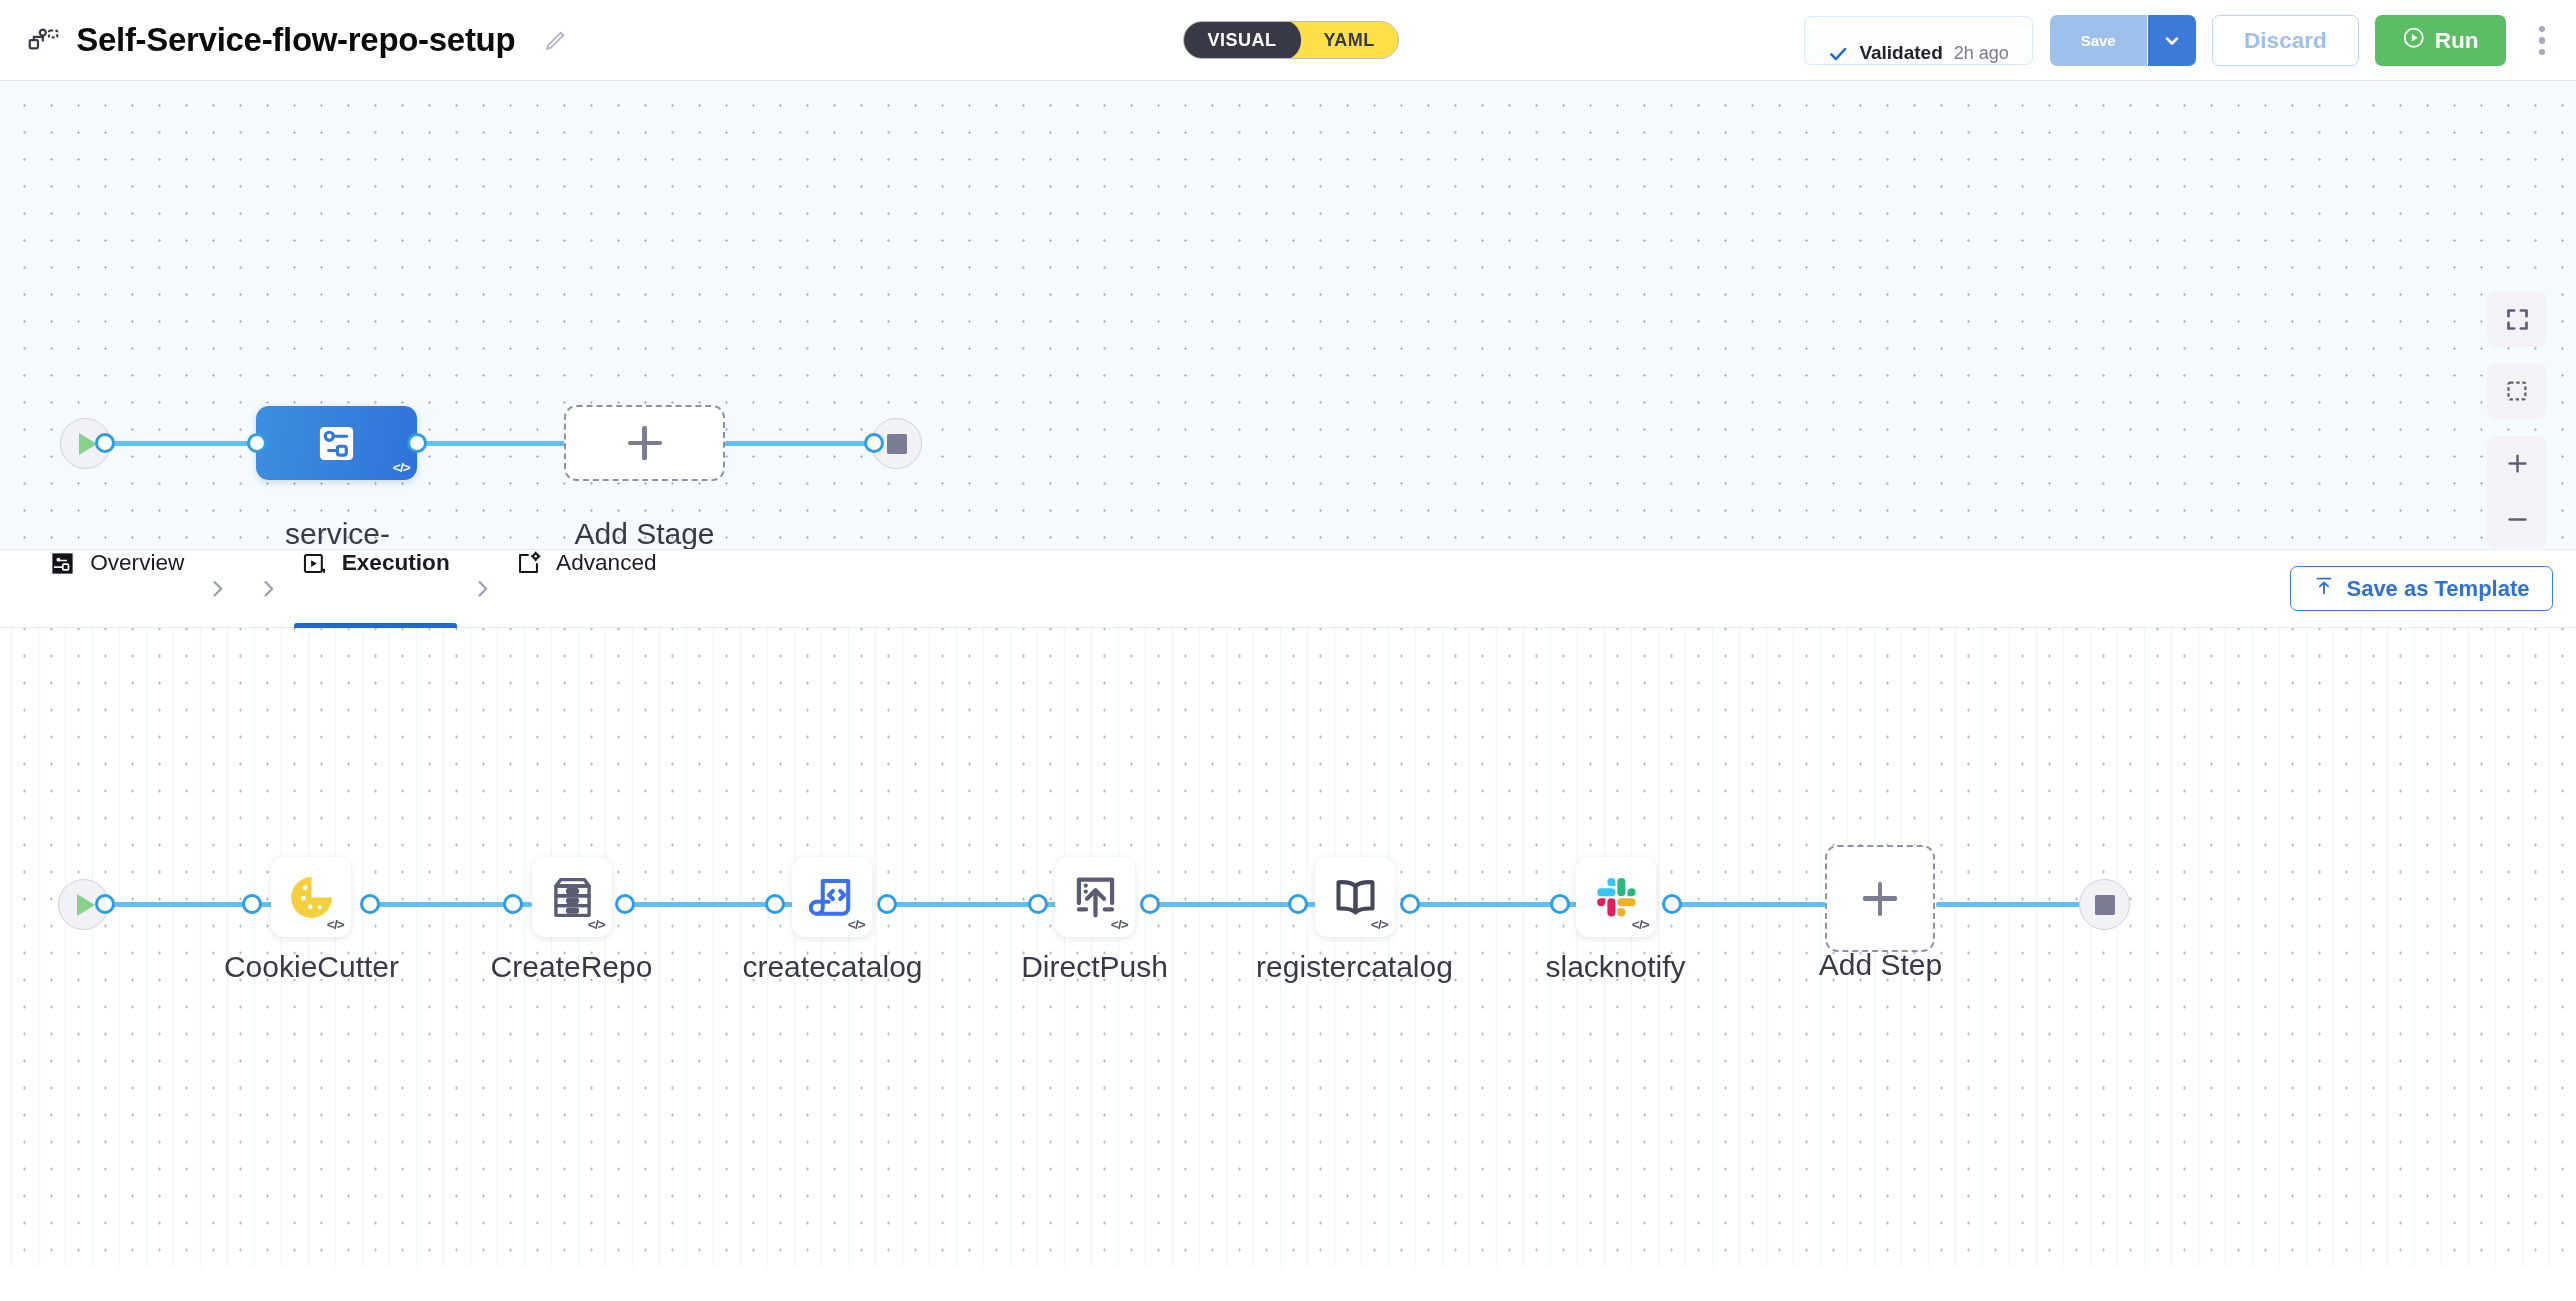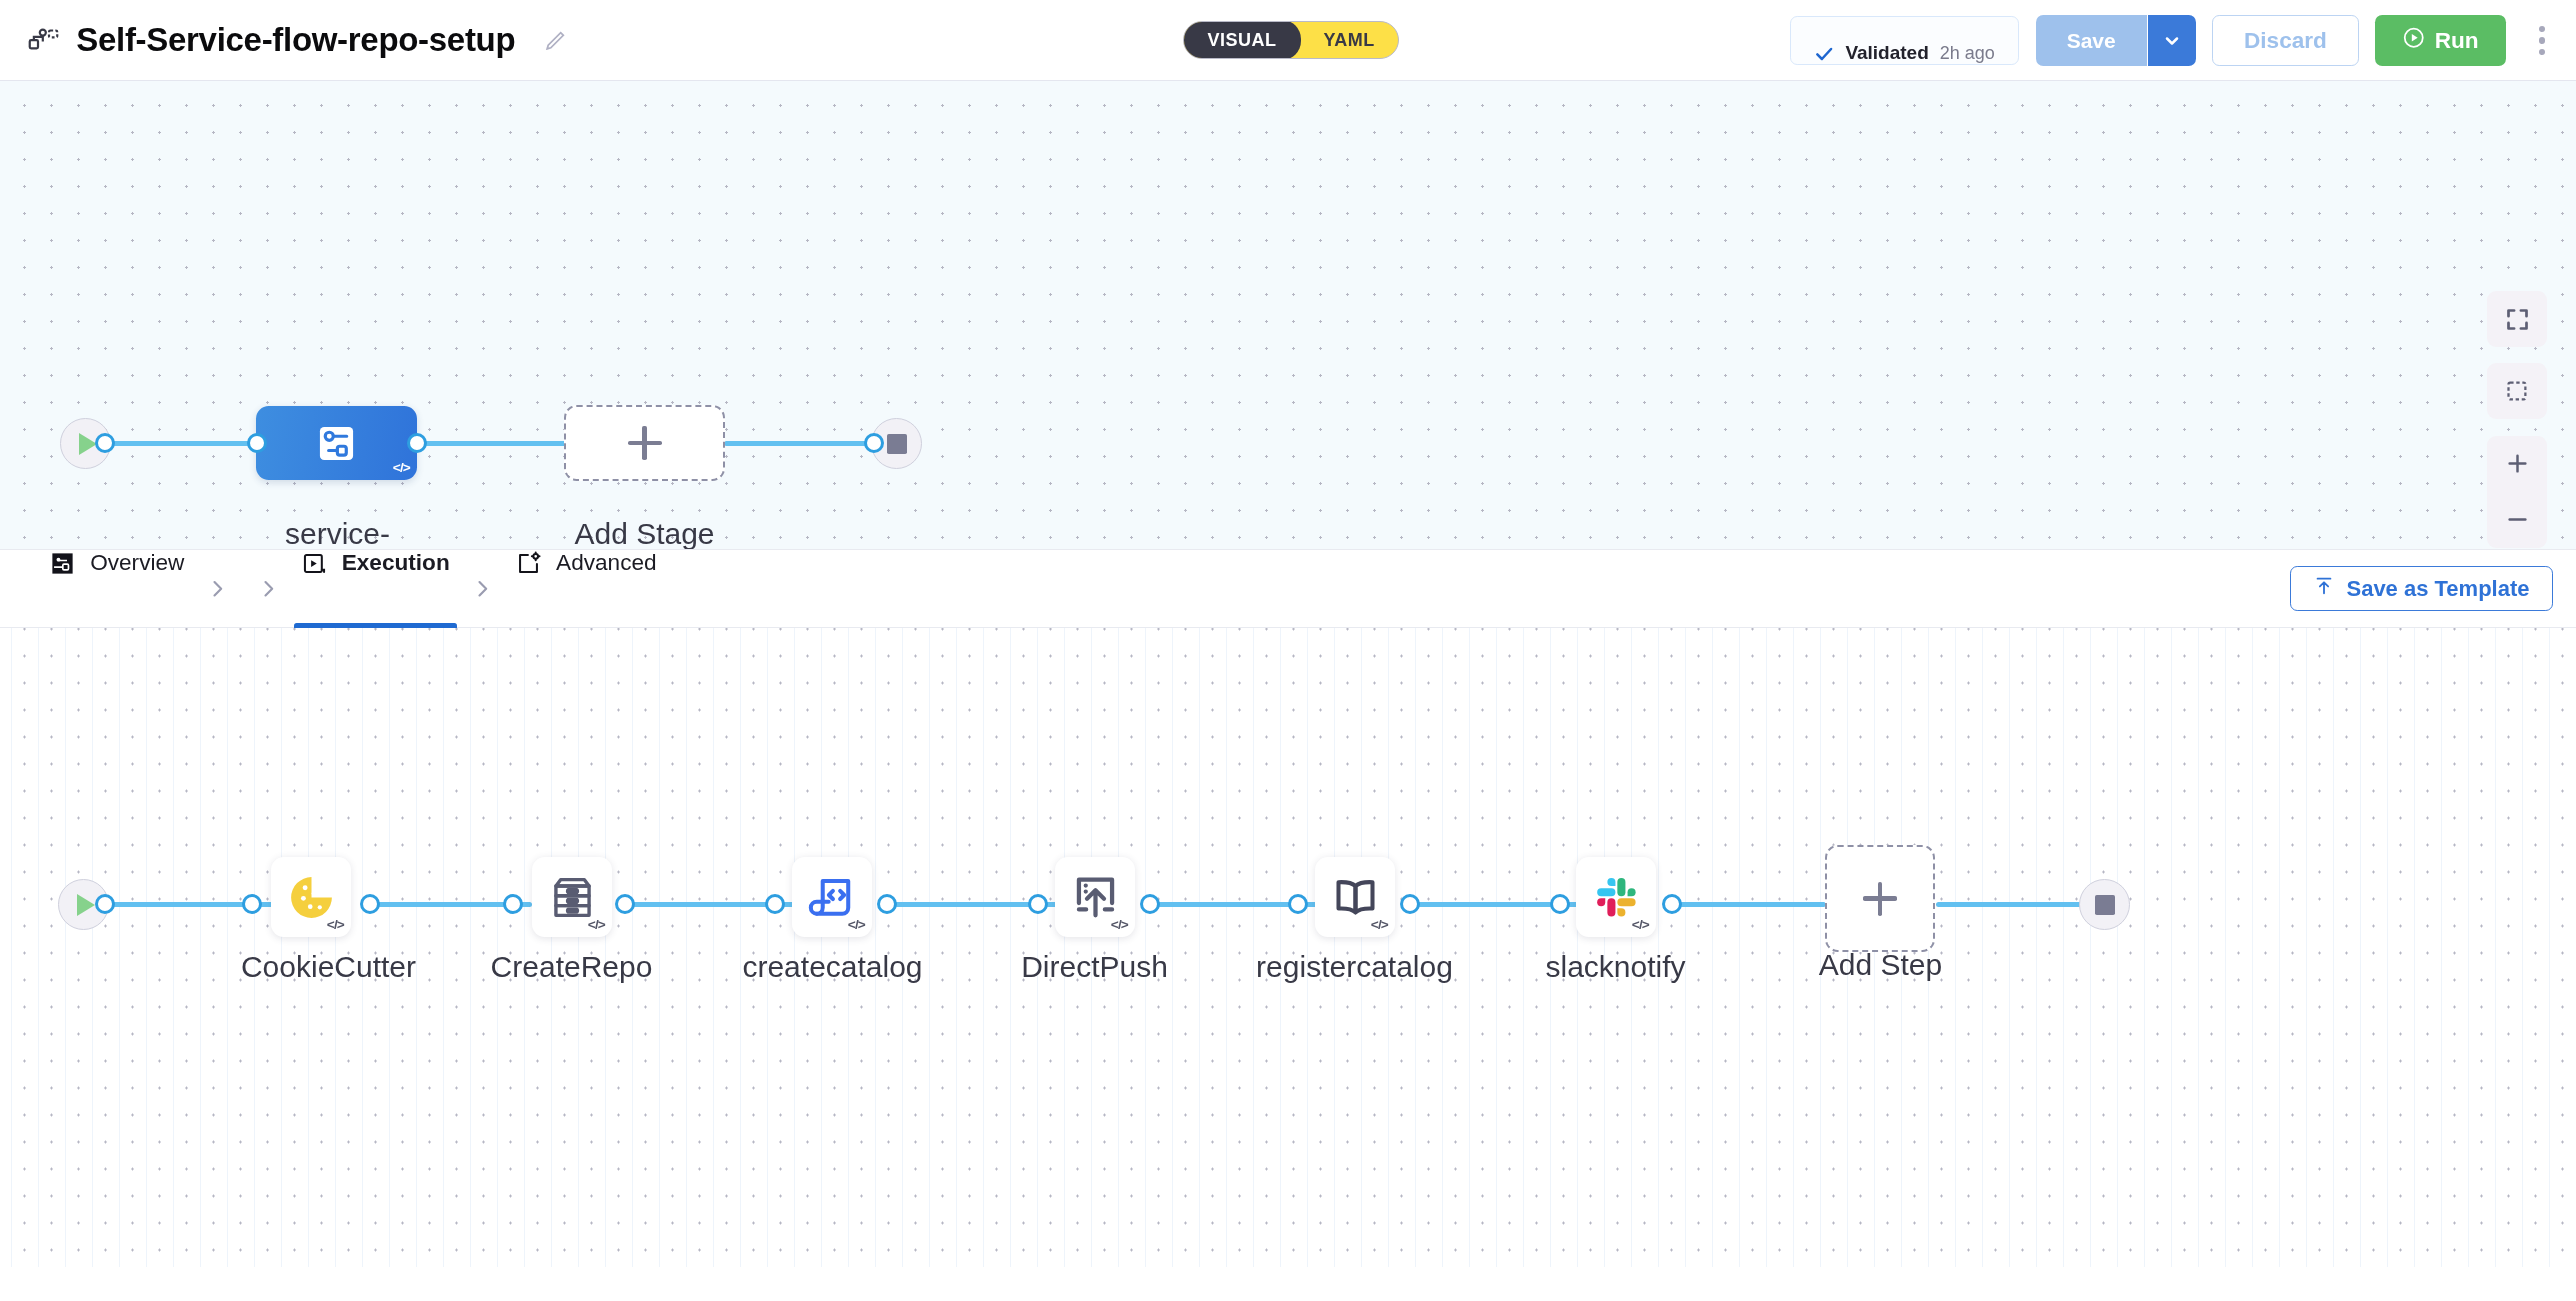--- a/index.html
+++ b/index.html
@@ -53,21 +53,21 @@
     height: 49px; padding: 0 23.5px;
     border: 0.9px solid #d9e8fb; border-radius: 7.2px; background: #fbfdff;
   }
   .check-icon { width: 20px; height: 20px; color: #1e66d0; }
   .validated-text { font-size: 19px; color: #22222c; font-weight: 600; }
   .validated-time { font-size: 18px; color: #7a7b8c; }
 
   .save-group { display: flex; height: 51px; border-radius: 7.2px; overflow: hidden; }
   .save-btn {
     background: #9ec1ec; color: #ffffff; border: none;
-    font-size: 21px; font-weight: bold; padding: 0 31px;
+    font-size: 15px; font-weight: bold; padding: 0 31px;
     font-family: inherit; cursor: pointer;
   }
   .save-caret {
     background: #3b7ad9; color: #ffffff; border: none;
     width: 49px; display: flex; align-items: center; justify-content: center;
     cursor: pointer; border-left: 1.8px solid #ffffff;
   }
   .save-caret svg { width: 20px; height: 20px; }
 
   .discard-btn {
@@ -445,21 +445,21 @@
         <circle cx="9" cy="7.4" r="1.15" fill="#fff"></circle>
         <circle cx="13.1" cy="10.1" r="1.05" fill="#fff"></circle>
         <circle cx="8.2" cy="12.4" r="1.15" fill="#fff"></circle>
         <circle cx="11.4" cy="16.3" r="1.1" fill="#fff"></circle>
         <circle cx="15.9" cy="16.6" r="1" fill="#fff"></circle>
       </svg>
       <span class="code-badge">&lt;/&gt;</span>
     </div>
     <div class="port" style="left:242px; top:266px;"></div>
     <div class="port" style="left:360px; top:266px;"></div>
-    <div class="node-label" style="left:202px; top:321px; width:253px;">CookieCutter</div>
+    <div class="node-label" style="left:185px; top:321px; width:253px;">CookieCutter</div>
 
     <div class="step-node" style="left:532px; top:229px;">
       <svg viewBox="0 0 24 24" fill="none" stroke="#595c72" stroke-width="1.6" stroke-linejoin="round">
         <path d="M4.2 6.6L6.4 3.6h11.2l2.2 3z"></path>
         <rect x="4.2" y="6.6" width="15.6" height="4.6"></rect>
         <rect x="4.2" y="11.2" width="15.6" height="4.6"></rect>
         <rect x="4.2" y="15.8" width="15.6" height="4.6"></rect>
         <path d="M10 8.3h4a.9.9 0 0 1 0 1.4h-4a.9.9 0 0 1 0-1.4z" fill="#595c72"></path>
         <path d="M10 12.9h4a.9.9 0 0 1 0 1.4h-4a.9.9 0 0 1 0-1.4z" fill="#595c72"></path>
         <path d="M10 17.5h4a.9.9 0 0 1 0 1.4h-4a.9.9 0 0 1 0-1.4z" fill="#595c72"></path>

